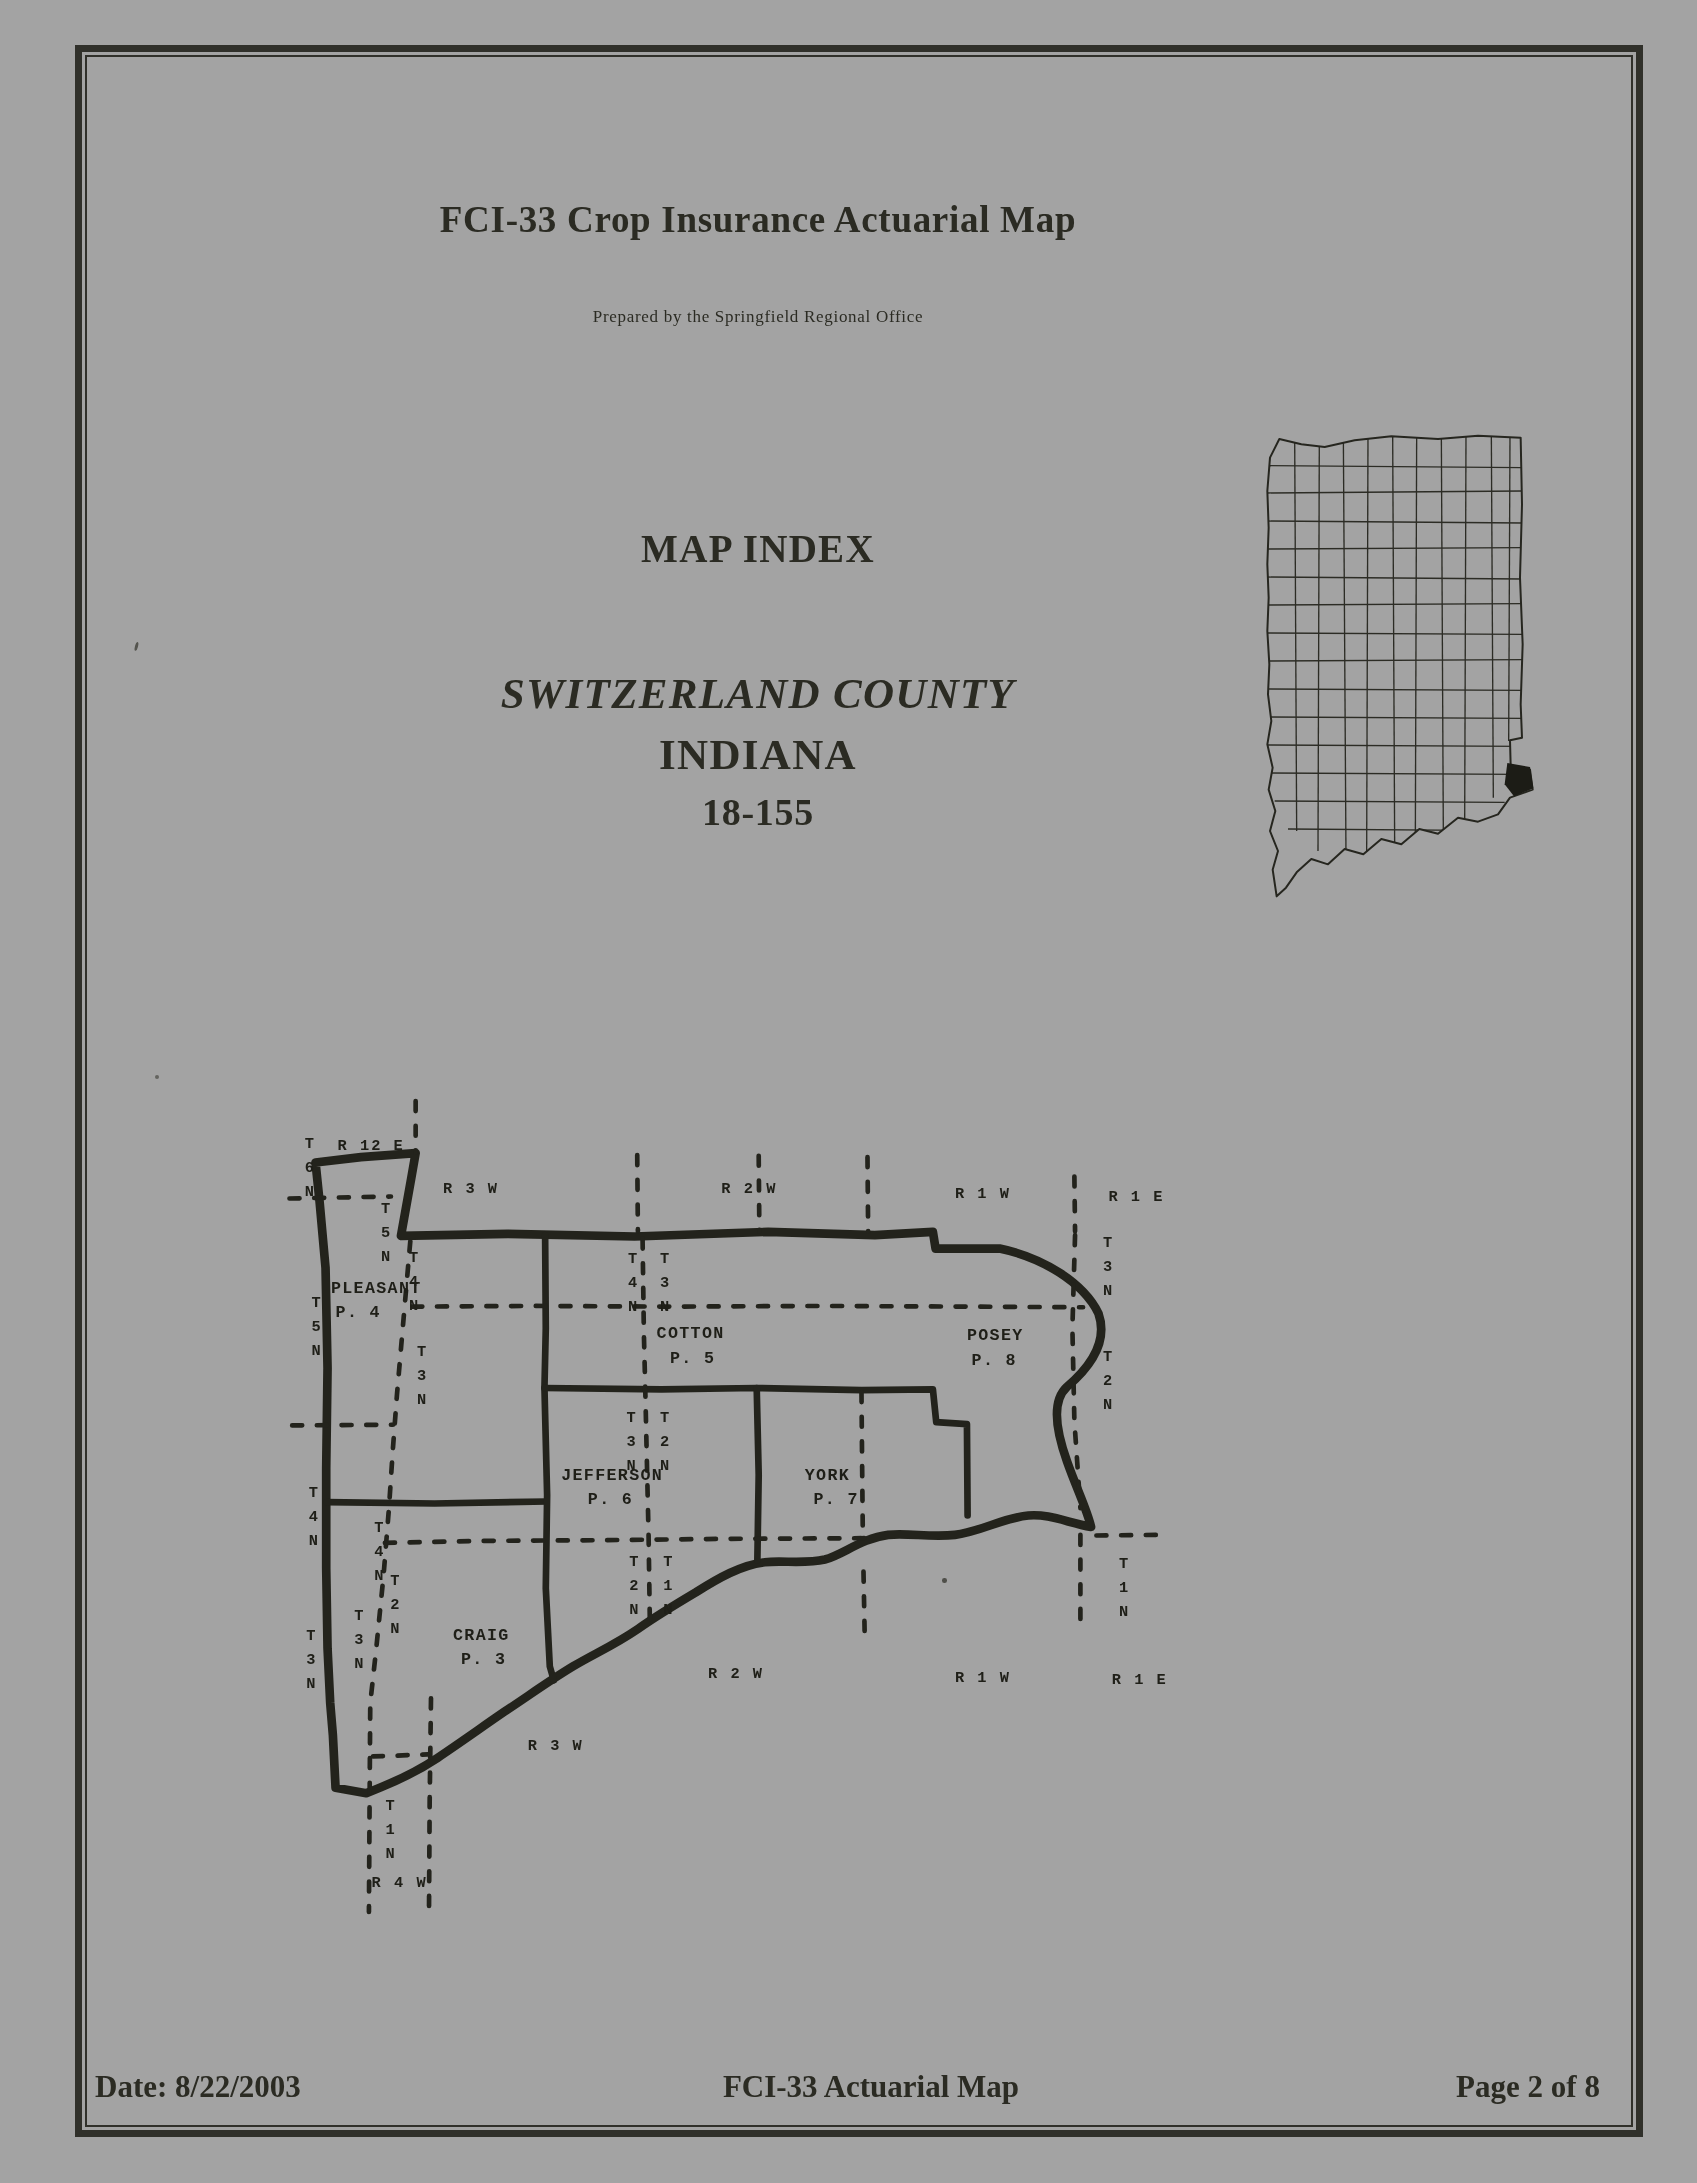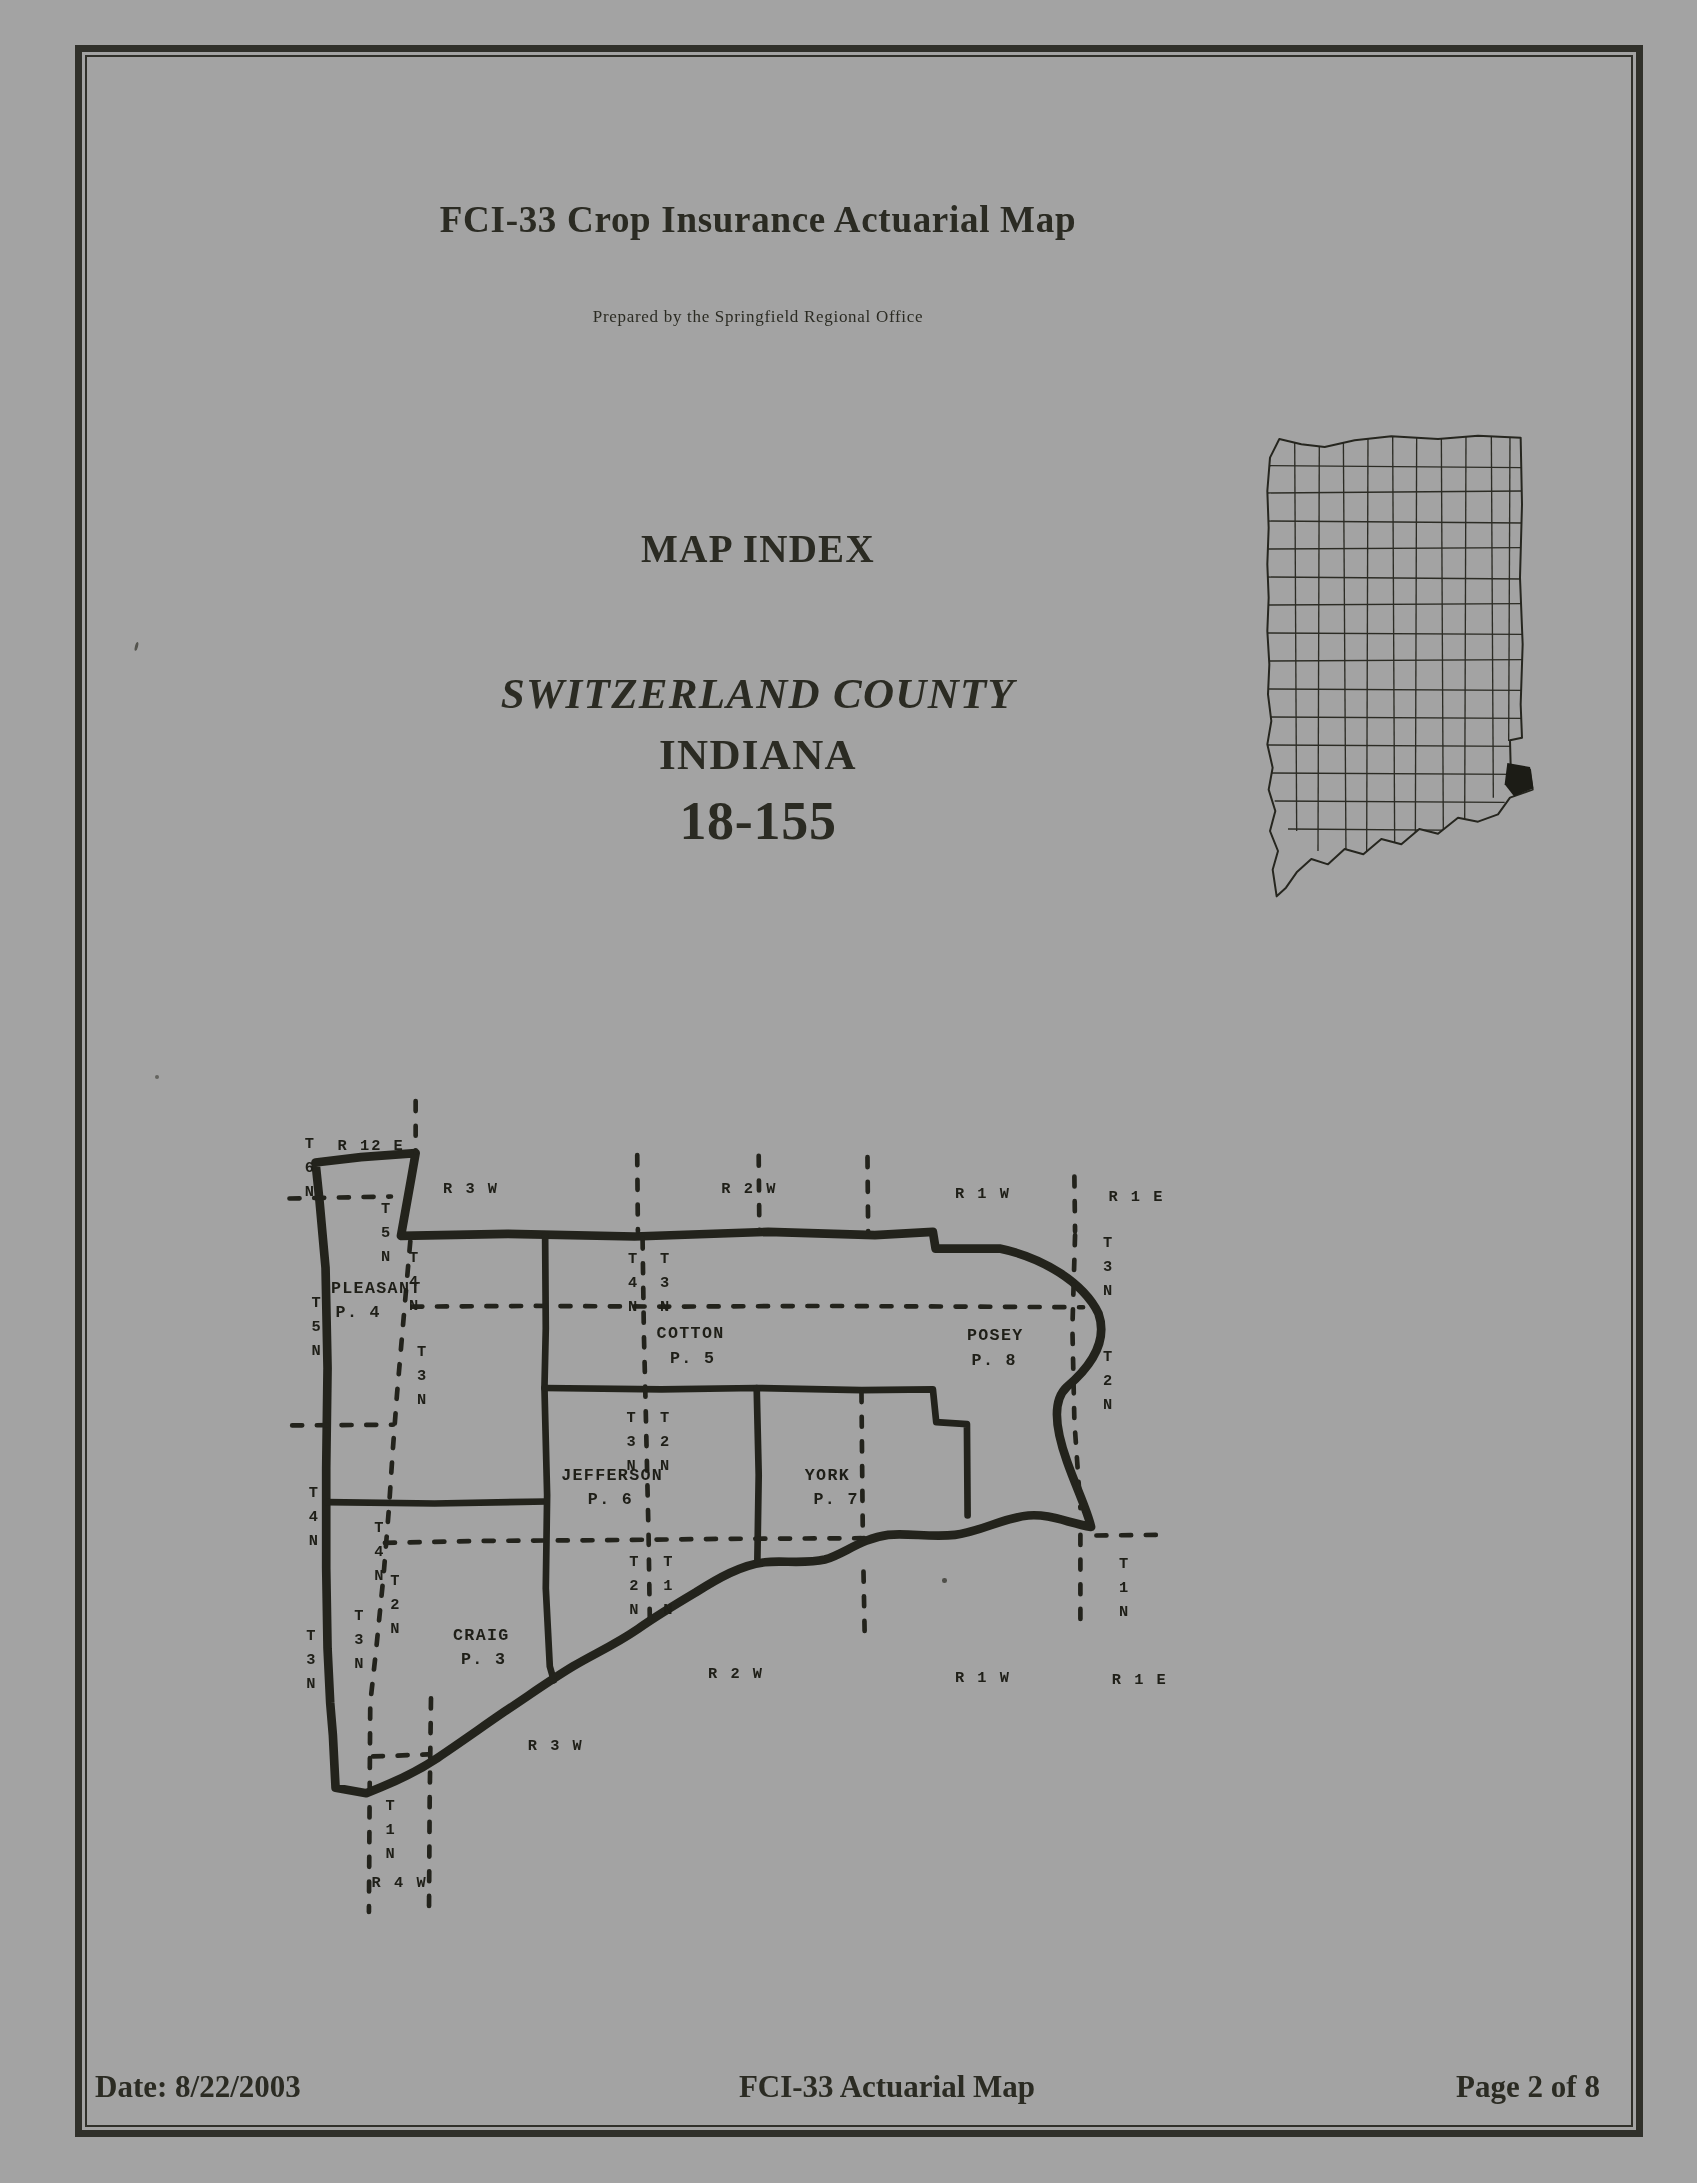--- a/index.html
+++ b/index.html
@@ -8,24 +8,24 @@
   .frame-outer{position:absolute;left:75px;top:45px;width:1568px;height:2092px;
         border:7.3px solid #30302a;box-sizing:border-box;}
   .frame-inner{position:absolute;left:3.3px;top:3.3px;right:3.3px;bottom:3.3px;
         border:2px solid #30302a;}
   .hd{position:absolute;left:87px;width:1342px;text-align:center;white-space:nowrap;}
   .title{top:198px;font-size:37px;font-weight:bold;letter-spacing:0.7px;}
   .subtitle{top:307px;font-size:17px;letter-spacing:0.7px;}
   .mapindex{top:526px;font-size:39px;font-weight:bold;letter-spacing:1.3px;}
   .county1{top:669px;font-size:43px;font-weight:bold;letter-spacing:1.3px;font-style:italic;}
   .county2{top:730px;font-size:43px;font-weight:bold;letter-spacing:1.3px;}
-  .county3{top:790px;font-size:54px;font-weight:bold;letter-spacing:0.7px;}
+  .county3{top:790px;font-size:38px;font-weight:bold;letter-spacing:0.7px;}
   .footer-item{position:absolute;font-size:31px;font-weight:bold;white-space:nowrap;}
   .f-date{left:95px;top:2069px;}
-  .f-center{left:75px;top:2069px;width:1592px;text-align:center;margin-left:16px;}
+  .f-center{left:75px;top:2069px;width:1592px;text-align:center;}
   .f-page{left:1428px;top:2069px;width:200px;text-align:center;}
   svg{position:absolute;}
   .ink{stroke:#23231c;fill:none;}
   .thick{stroke-width:13px;stroke-linejoin:round;stroke-linecap:round;}
   .thick2{stroke-width:10px;stroke-linejoin:round;stroke-linecap:round;}
   .dash{stroke-width:7px;stroke-linecap:round;stroke-dasharray:15 22;}
   .maplabel{font-family:"Liberation Mono","DejaVu Sans Mono",monospace;font-weight:bold;
         font-size:23px;fill:#1f1f18;letter-spacing:3px;}
   .twp{font-family:"Liberation Mono","DejaVu Sans Mono",monospace;font-weight:bold;
         font-size:25px;fill:#1f1f18;letter-spacing:2px;}

